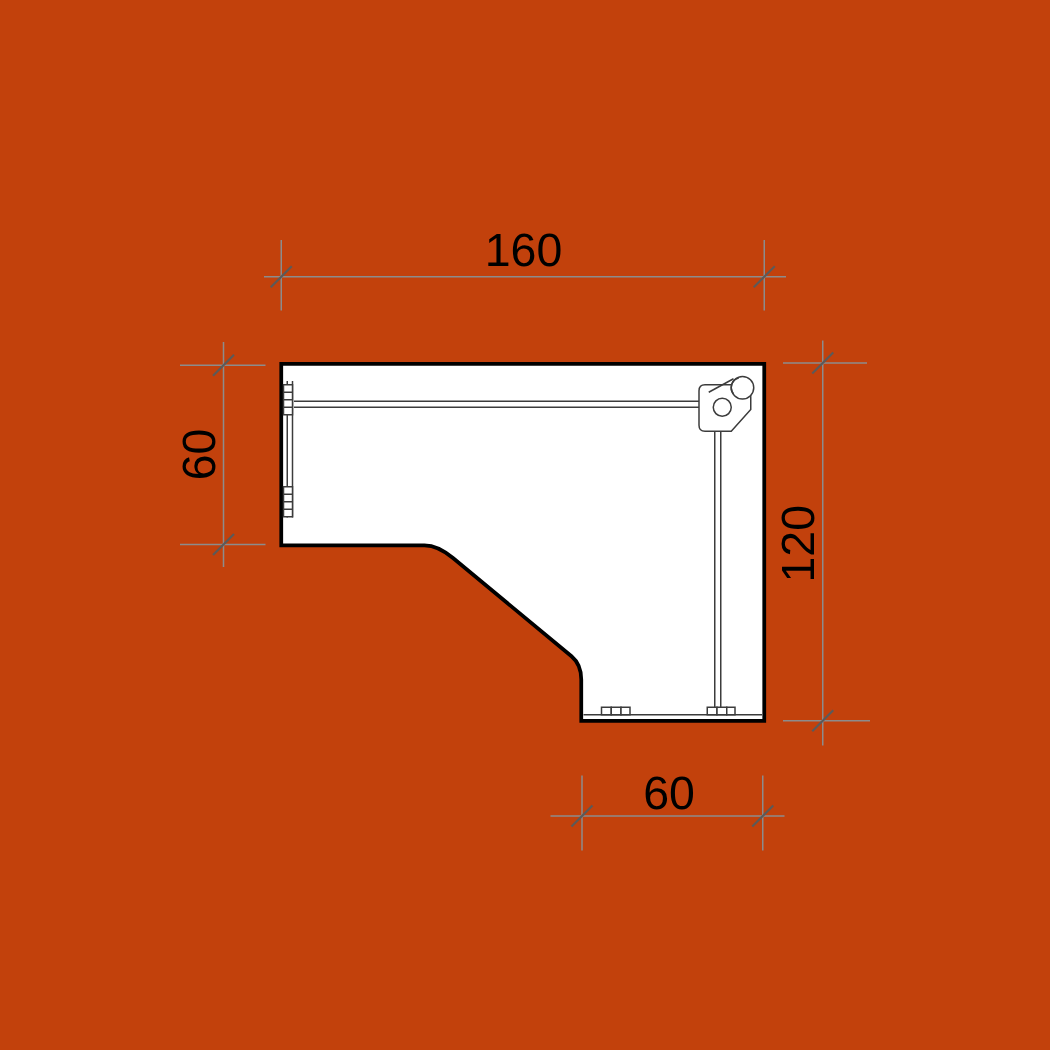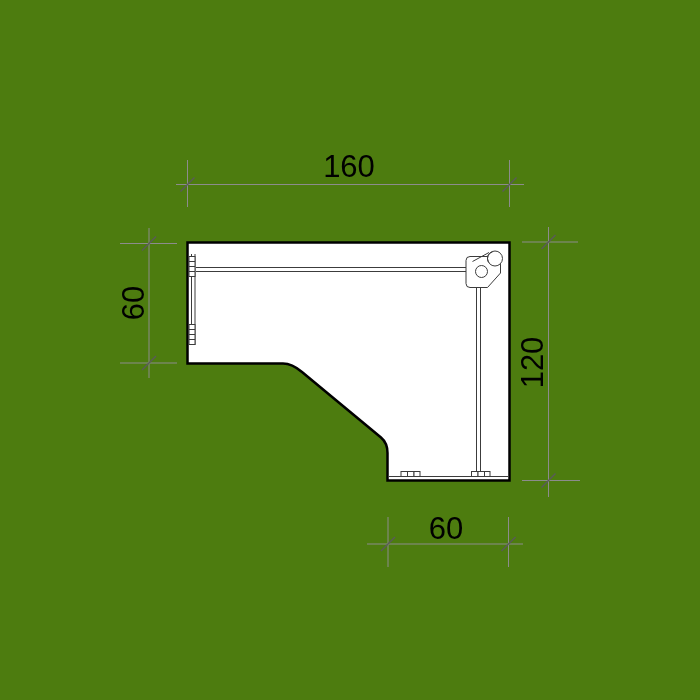--- a/index.html
+++ b/index.html
@@ -7,21 +7,21 @@
     padding: 0;
     background: #ffffff;
     width: 700px;
     height: 700px;
     overflow: hidden;
   }
   .canvas {
     position: relative;
     width: 700px;
     height: 700px;
-    background: #4d7c0f;
+    background: #c2410c;
   }
   svg { display: block; }
   .dim-text {
     font-family: "Liberation Sans", "DejaVu Sans", sans-serif;
     font-size: 31px;
     font-weight: 400;
   }
 </style>
 </head>
 <body>

